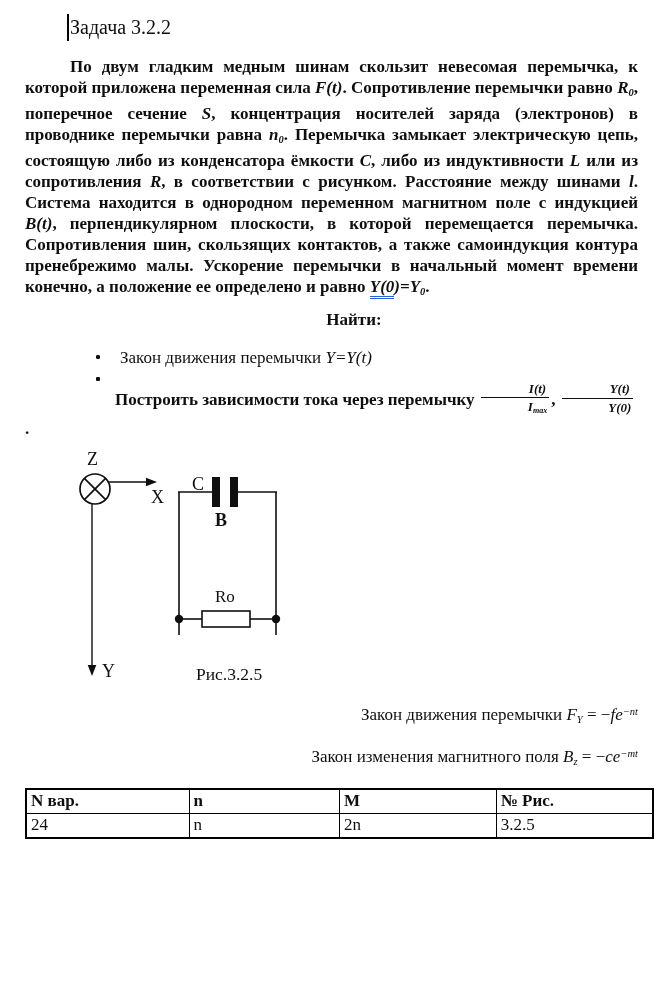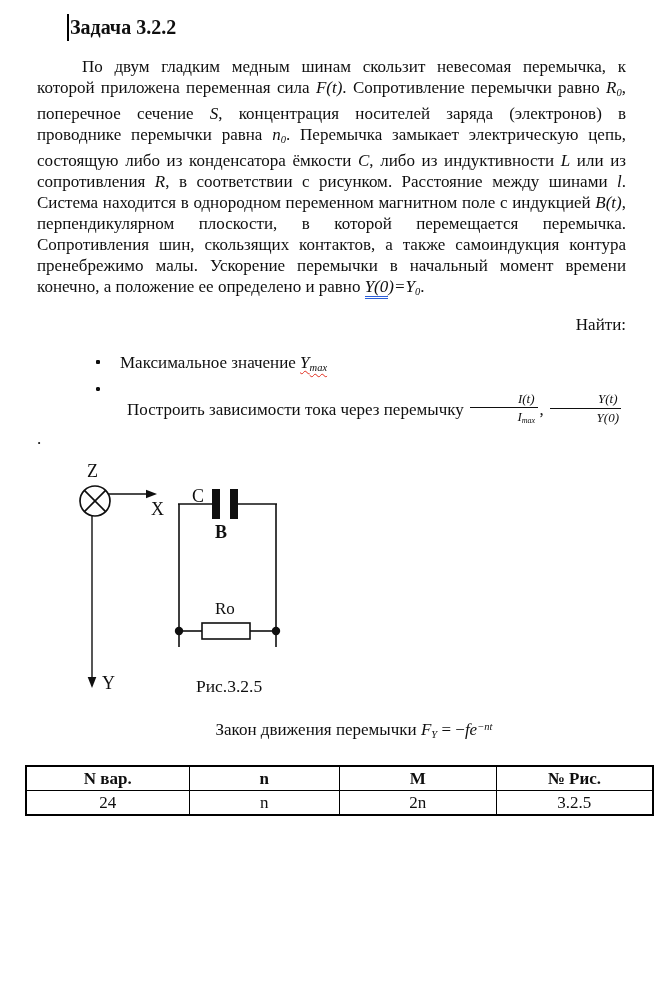--- a/index.html
+++ b/index.html
@@ -3,49 +3,49 @@
 <meta charset="utf-8">
 <style>
   html,body { margin:0; padding:0; background:#ffffff; }
   .page {
     position:relative; width:663px; height:1000px; background:#ffffff;
     color:#0f0f0f; font-family:"Liberation Serif","DejaVu Serif",serif;
     font-size:17px; line-height:21px; overflow:hidden;
   }
   .content { padding:13px 25px 0 25px; }
 
-  .title { position:relative; margin:0 0 0 45px; font-size:20px; line-height:28px; font-weight:bold; }
+  .title { position:relative; margin:0 0 0 45px; font-size:20px; line-height:28px; font-weight:normal; }
   .caret { position:absolute; left:-3px; top:1px; width:2px; height:27px; background:#000; }
 
-  p.body { margin:12px; text-align:justify; text-indent:45px; }
+  p.body { margin:0; text-align:justify; text-indent:45px;font-weight:bold; }
   p.p1 { margin-top:15px; }
-  p.find { margin-top:7px; text-align:right; }
+  p.find { margin-top:7px; text-align:center; }
 
   ul.blist { margin:17px 0 0 0; padding:0; list-style:none; }
   ul.blist li { position:relative; padding-left:95px; line-height:22px; text-align:left; }
   ul.blist .mark { position:absolute; left:70px; top:0; }
 
   p.ampere { margin-top:17px; }
   p.plot { margin-top:14px; text-align:left; }
 
   .frac { display:inline-block; vertical-align:middle; text-align:center;
           font-size:13px; line-height:1.2; margin:0 2px; position:relative; top:-2px; }
   .frac .num { display:block; border-bottom:1px solid #0f0f0f; padding:0 3px 1px; }
   .frac .den { display:block; padding-top:1px; }
 
   .figwrap { margin:10px 0 0 35px; }
   svg.fig { display:block; }
   svg.fig text { font-family:"Liberation Serif","DejaVu Serif",serif; fill:#0f0f0f; }
 
-  p.law { margin:12px 0 0 0; padding-left:45px; line-height:28px; text-align:center; }
+  p.law { margin:12px 0 0 0; padding-left:45px; line-height:21px; text-align:right; }
 
   table.params { border-collapse:collapse; margin:16px 0 0 0; width:629px;
                  border:2.5px solid #000; font-size:17px; }
   table.params th, table.params td {
-    border:1.5px solid #000; text-align:center; padding:1px 20px; height:21px; line-height:20px;
+    border:1.5px solid #000; text-align:left; padding:1px 4px; height:21px; line-height:20px;
   }
   table.params th { font-weight:bold; }
 
   
   .i  { font-style:italic; }
   .sub{ font-size:0.62em; vertical-align:-0.28em; }
   .sup{ font-size:0.62em; vertical-align:0.5em; }
   .bu { border-bottom:3px double #2b5fd9; }
   .sq { text-decoration-line:underline; text-decoration-style:wavy;
         text-decoration-color:#e02b1d; text-decoration-thickness:1px; text-underline-offset:2px; }
@@ -59,22 +59,22 @@
     <h1 class="title">
       <span class="caret"></span><span>Задача 3.2.2</span>
     </h1>
 
     <p class="body p1"><span>По двум гладким медным шинам скользит невесомая перемычка, к которой приложена переменная сила </span><span class="i">F(t)</span><span>. Сопротивление перемычки равно </span><span class="i">R</span><span class="i sub">0</span><span>, поперечное сечение </span><span class="i">S</span><span>, концентрация носителей заряда (электронов) в проводнике перемычки равна </span><span class="i">n</span><span class="i sub">0</span><span>. Перемычка замыкает электрическую цепь, состоящую либо из конденсатора ёмкости </span><span class="i">C</span><span>, либо из индуктивности </span><span class="i">L</span><span> или из сопротивления </span><span class="i">R</span><span>, в соответствии с рисунком. Расстояние между шинами </span><span class="i">l</span><span>. Система находится в однородном переменном магнитном поле с индукцией </span><span class="i">B(t)</span><span>, перпендикулярном плоскости, в которой перемещается перемычка. Сопротивления шин, скользящих контактов, а также самоиндукция контура пренебрежимо малы. Ускорение перемычки в начальный момент времени конечно, а положение ее определено и равно </span><span class="i bu">Y(0</span><span class="i">)=Y</span><span class="i sub">0</span><span>.</span></p>
 
     <p class="body find">Найти:</p>
 
     <ul class="blist">
       <li><span class="mark">•</span></li>
+      <li><span class="mark">•</span><span><span>Закон движения перемычки </span><span class="i">Y=Y(t)</span></span></li>
       <li><span class="mark">•</span></li>
-      <li><span class="mark">•</span><span><span>Максимальное значение </span><span class="i sq">Y</span><span class="i sub sq">max</span></span></li>
       <li><span class="mark">•</span></li>
       <li><span class="mark">•</span></li>
     </ul>
 
 
     <p class="body plot"><span style="display:inline-block;width:45px;"></span><span>Построить зависимости тока через перемычку </span><span class="frac"><span class="num"><span class="i">I(t)</span></span><span class="den"><span class="i">I</span><span class="i sub">max</span></span></span><span>, </span><span class="frac"><span class="num"><span class="i">Y(t)</span></span><span class="den"><span class="i">Y(0)</span></span></span><span>.</span></p>
 
     <div class="figwrap">
       <svg class="fig" width="330" height="240" viewBox="0 0 330 240">
 
@@ -114,20 +114,21 @@
           <rect x="142" y="162" width="48" height="16" fill="none" stroke="#0f0f0f" stroke-width="1.6"></rect>
         </g>
         <circle cx="119" cy="170" r="4.2" fill="#0f0f0f"></circle>
         <circle cx="216" cy="170" r="4.2" fill="#0f0f0f"></circle>
 
         <text x="136" y="231" font-size="17.5">Рис.3.2.5</text>
       </svg>
     </div>
 
     <p class="law"><span>Закон движения перемычки </span><span class="i">F</span><span class="i sub">Y</span><span> = −</span><span class="i">fe</span><span class="i sup">−nt</span></p>
+    <p class="law"><span>Закон изменения магнитного поля </span><span class="i">B</span><span class="i sub">z</span><span> = −</span><span class="i">ce</span><span class="i sup">−mt</span></p>
 
     <table class="params">
       <tbody>
           <tr>
         <th style="width:26%">N вар.</th>
         <th style="width:24%">n</th>
         <th style="width:25%">M</th>
         <th style="width:25%">№ Рис.</th>
       </tr>
       <tr>

